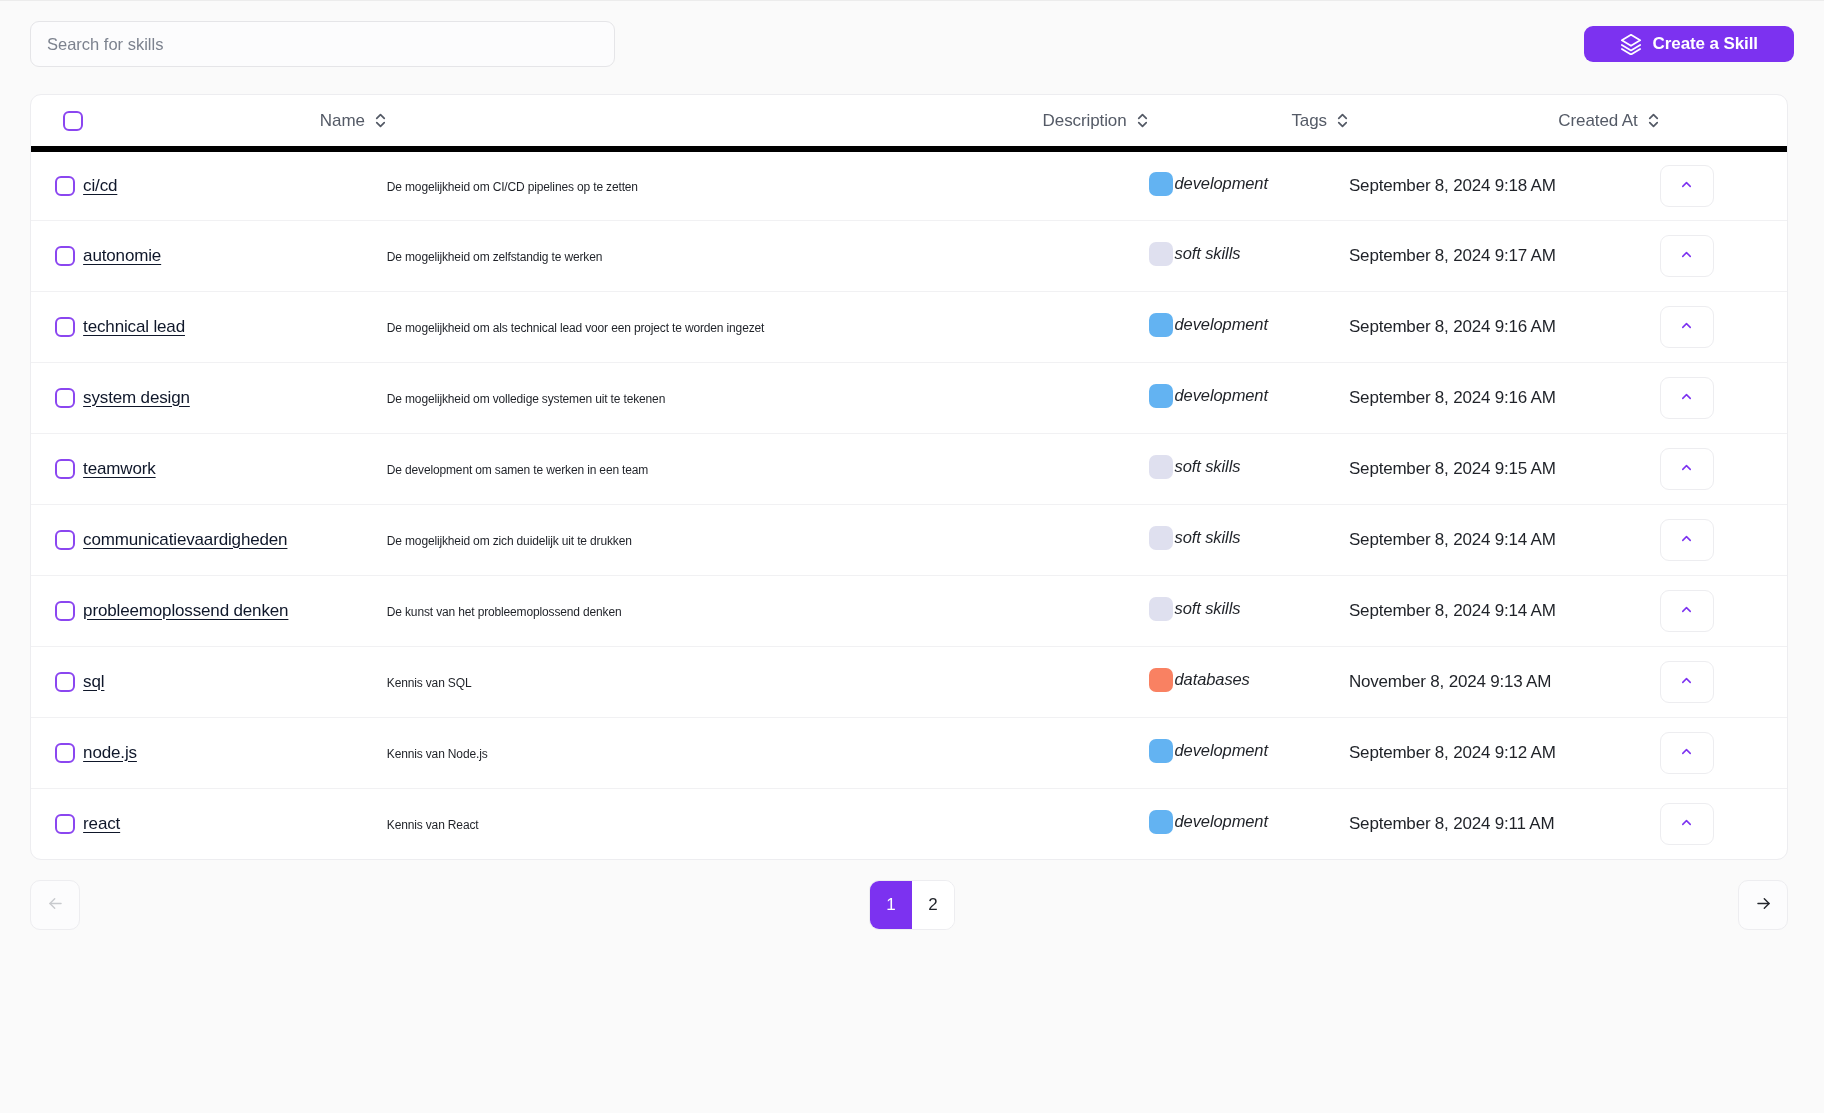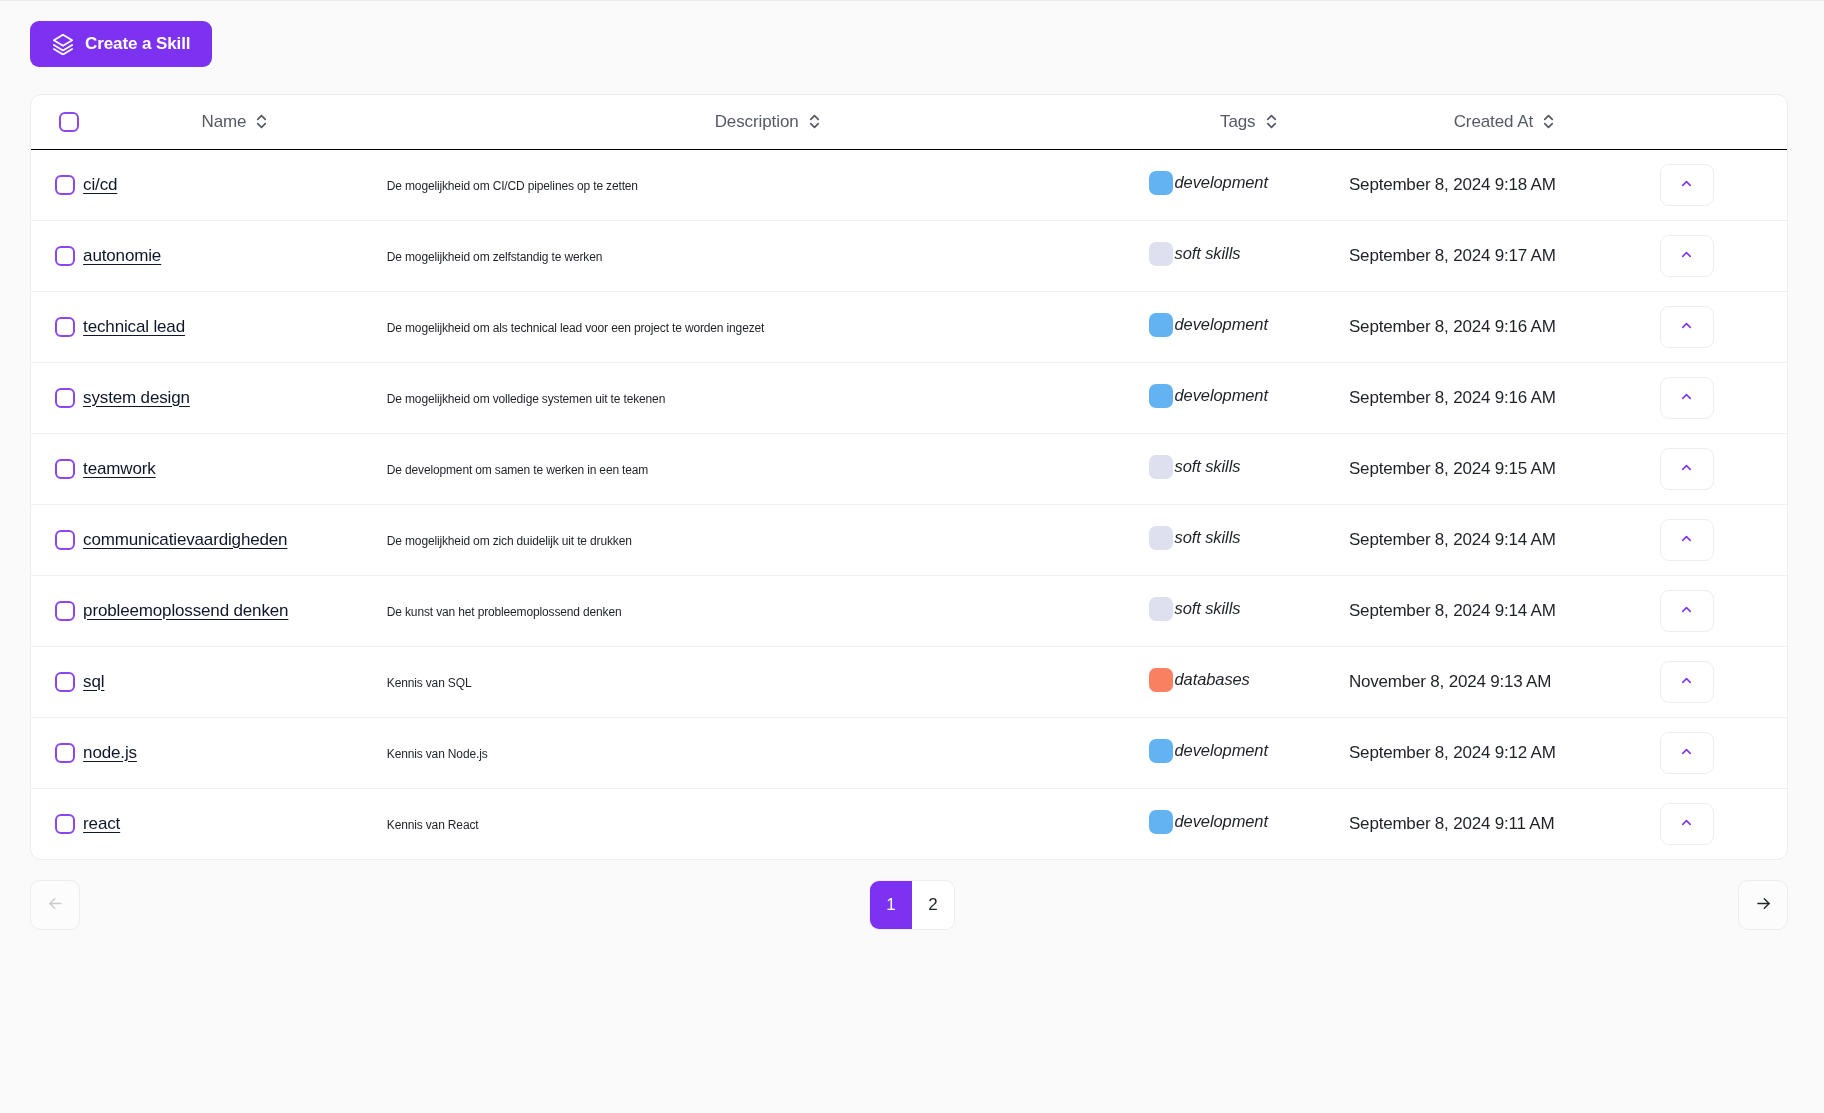--- a/index.html
+++ b/index.html
@@ -58,22 +58,22 @@
     color: #2b2f38;
     font-family: "Liberation Sans", sans-serif;
     outline: none;
   }
   .search-input::placeholder { color: #7c828e; }
 
   .create-btn {
     display: inline-flex;
     align-items: center;
     gap: 11px;
-    height: 46px;
-    padding: 0 22px;
+    height: 36px;
+    padding: 0 36px;
     background: #7c32f0;
     color: #ffffff;
     border: none;
     border-radius: 9px;
     font-size: 17px;
     font-weight: 600;
     letter-spacing: -0.1px;
     cursor: pointer;
     font-family: "Liberation Sans", sans-serif;
   }
@@ -94,24 +94,24 @@
   col.c-check  { width: 52px;  }
   col.c-name   { width: 303px; }
   col.c-desc   { width: 760px; }
   col.c-tags   { width: 200px; }
   col.c-date   { width: 310px; }
   col.c-action { width: 127px; }
 
   thead th {
     height: 54px;
     padding: 0;
-    text-align: center;
+    text-align: right;
     vertical-align: middle;
     font-weight: 400;
-    border-bottom: 1px solid #000000;
+    border-bottom: 6px solid #000000;
   }
   .th-inner {
     display: inline-flex;
     align-items: center;
     gap: 9px;
     font-size: 17px;
     color: #545a66;
     letter-spacing: -0.1px;
     cursor: pointer;
   }
@@ -239,20 +239,21 @@
   .pg-num.active { background: #7c32f0; color: #ffffff; }
 </style>
 </head>
 <body>
 
 <div class="page">
   <div class="top-hairline"></div>
 
 
   <div class="toolbar">
+    <input class="search-input" type="text" placeholder="Search for skills" style="">
     <button class="create-btn">
       <span class="icon">
         <svg width="22" height="22" viewBox="0 0 24 24" fill="none" stroke="#ffffff" stroke-width="1.9" stroke-linecap="round" stroke-linejoin="round">
           <polygon points="12 2 22 8 12 14 2 8 12 2"></polygon>
           <polyline points="2 13 12 19 22 13"></polyline>
           <polyline points="2 17.5 12 23.5 22 17.5"></polyline>
         </svg>
       </span>
       <span>Create a Skill</span>
     </button>

